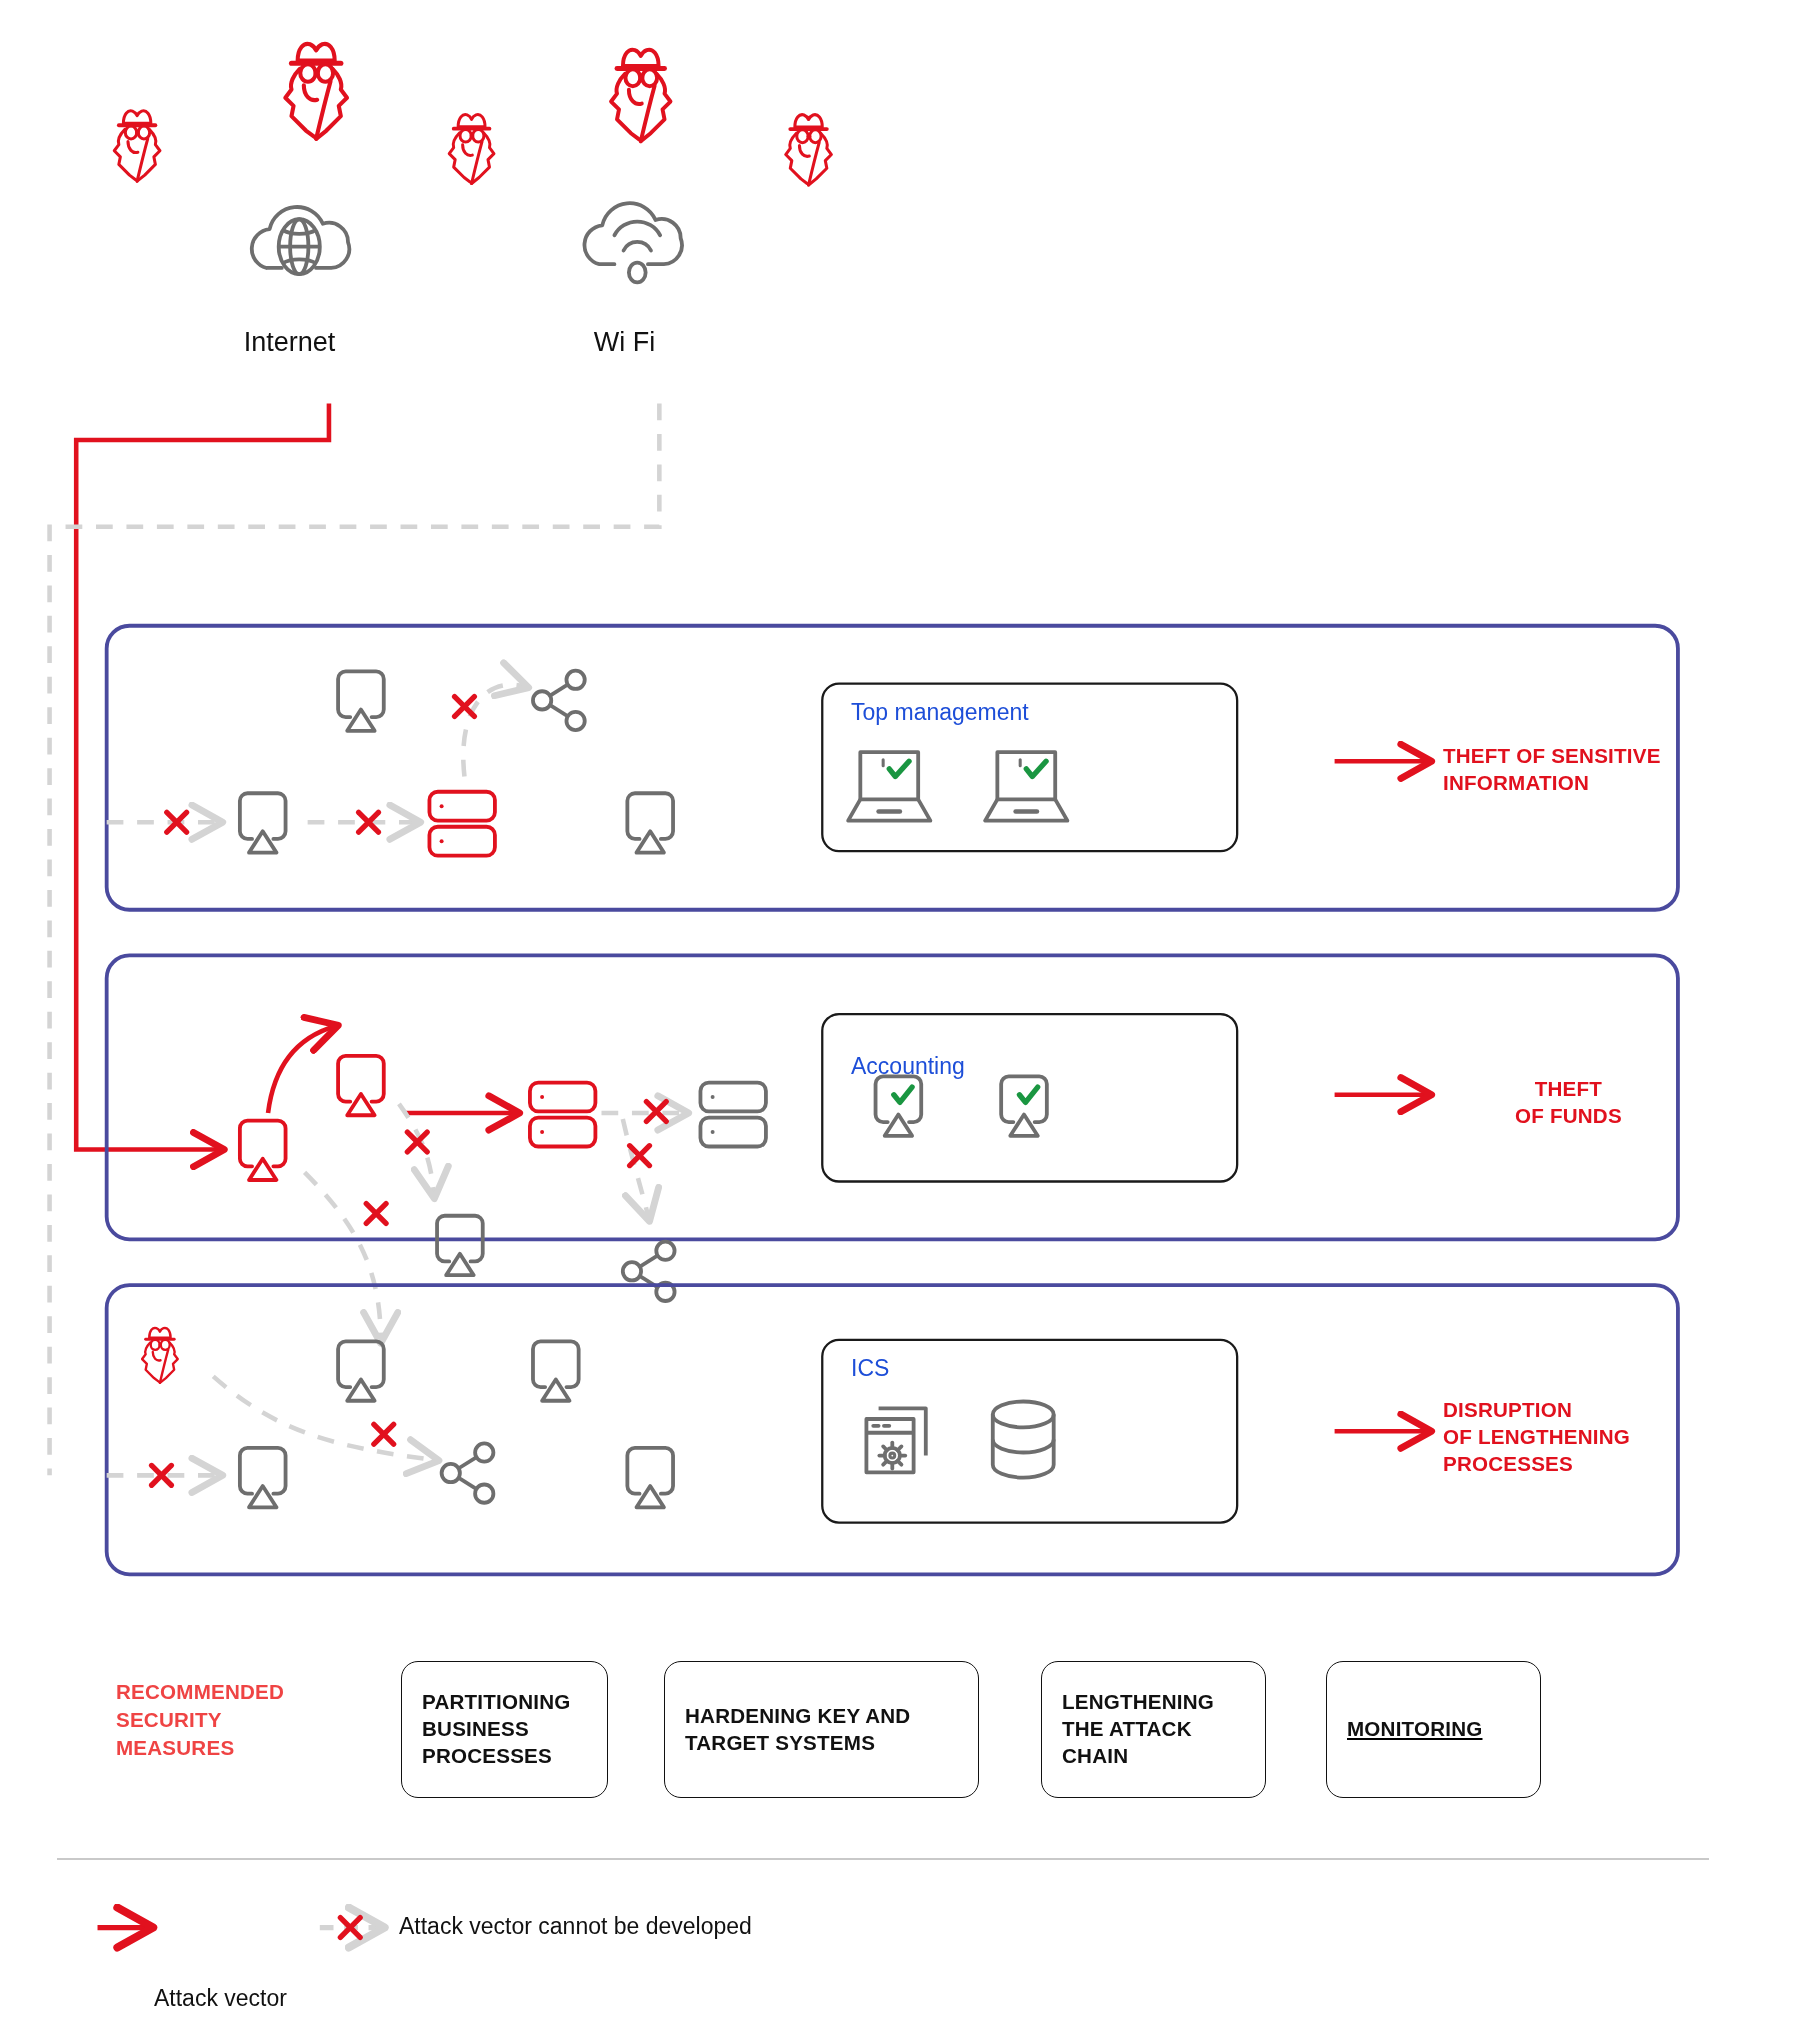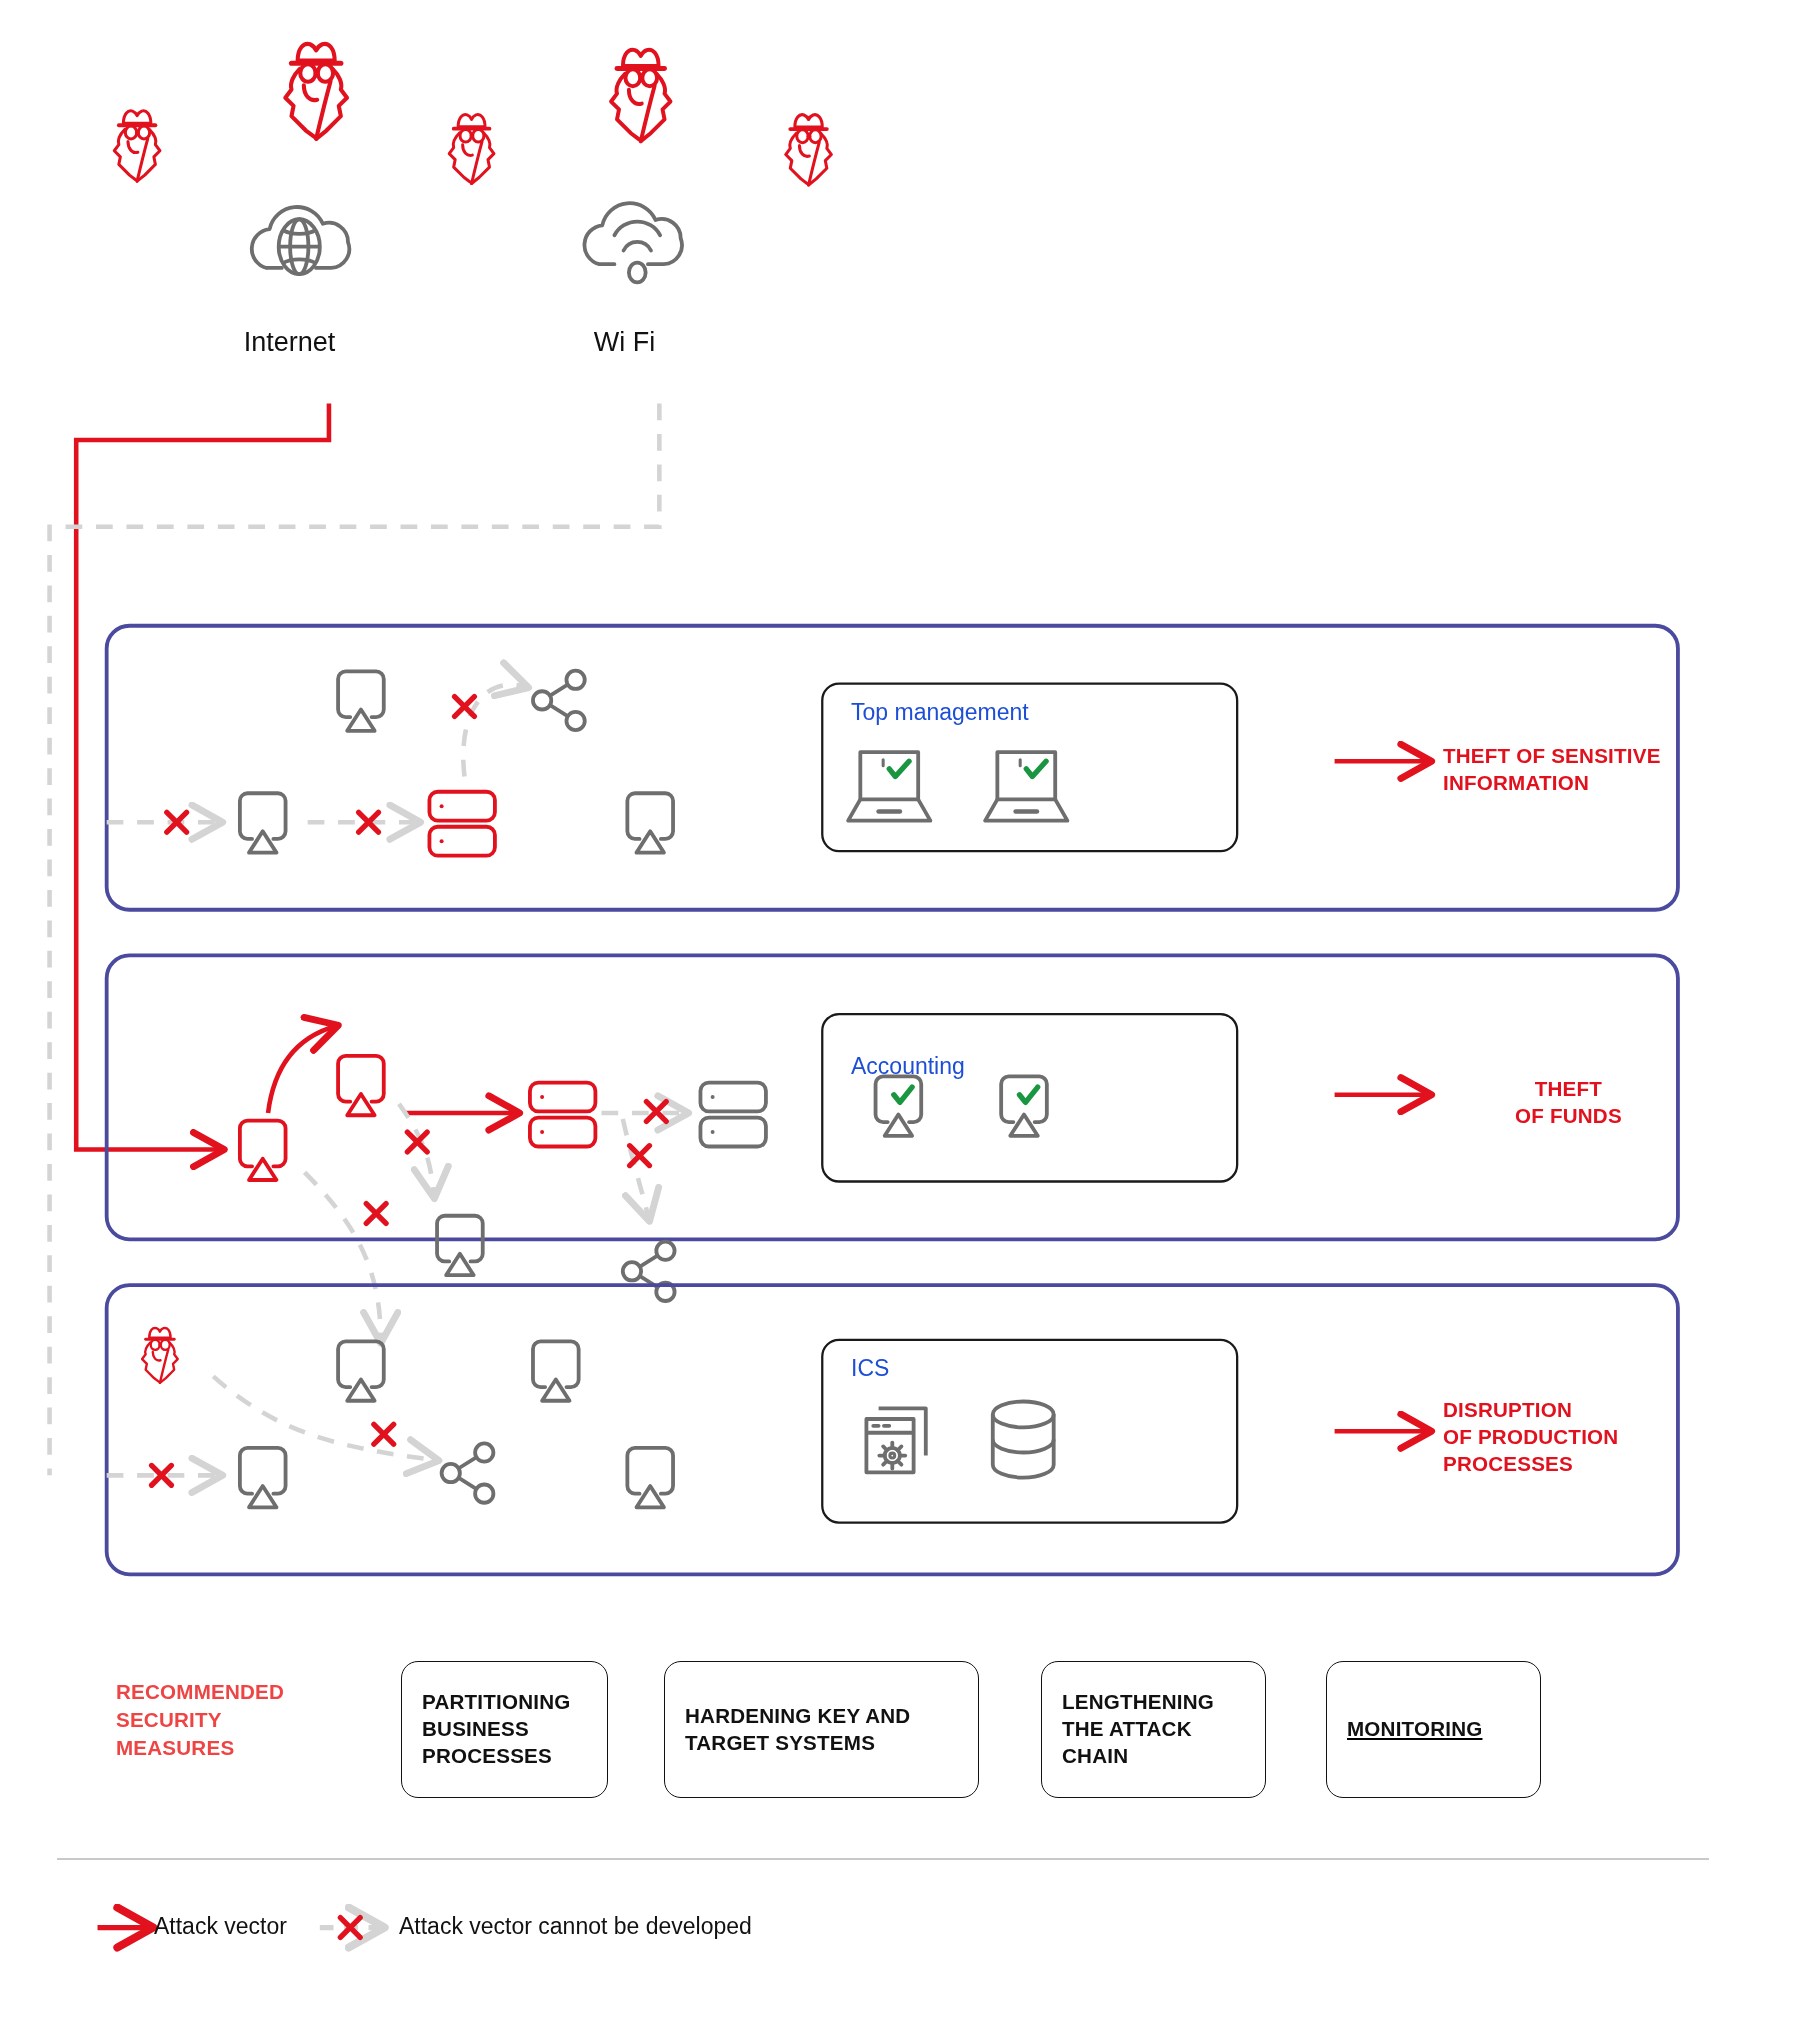--- a/index.html
+++ b/index.html
@@ -306,21 +306,21 @@
 
   <div class="zone-title" style="left:851px;top:699px;">Top management</div>
   <div class="zone-title" style="left:851px;top:1029px;margin-top:24px;">Accounting</div>
   <div class="zone-title" style="left:851px;top:1355px;">ICS</div>
 
   <div class="outcome" style="left:1443px;top:742px;">THEFT OF SENSITIVE
 INFORMATION</div>
   <div class="outcome" style="left:1515px;top:1075px;text-align:center;">THEFT
 OF FUNDS</div>
   <div class="outcome" style="left:1443px;top:1396px;">DISRUPTION
-OF PRODUCTION
+OF LENGTHENING
 PROCESSES</div>
 
   <div class="measures-head" style="left:116px;top:1678px;">RECOMMENDED
 SECURITY
 MEASURES</div>
 
   <div class="measure-box" style="left:401px;top:1661px;width:207px;height:137px;">
     <span>PARTITIONING
 BUSINESS
 PROCESSES</span>
@@ -333,17 +333,17 @@
     <span>LENGTHENING
 THE ATTACK
 CHAIN</span>
   </div>
   <div class="measure-box" style="left:1326px;top:1661px;width:215px;height:137px;text-decoration:underline;">
     <span>MONITORING</span>
   </div>
 
   <div class="sep" style="left:57px;top:1858px;width:1652px;"></div>
 
-  <div class="legend-text" style="left:154px;top:1913px;text-align:right;">Attack vector</div>
+  <div class="legend-text" style="left:154px;top:1985px;text-align:right;">Attack vector</div>
   <div class="legend-text" style="left:399px;top:1913px;">Attack vector cannot be developed</div>
 
 </div>
 
 
 </body></html>

